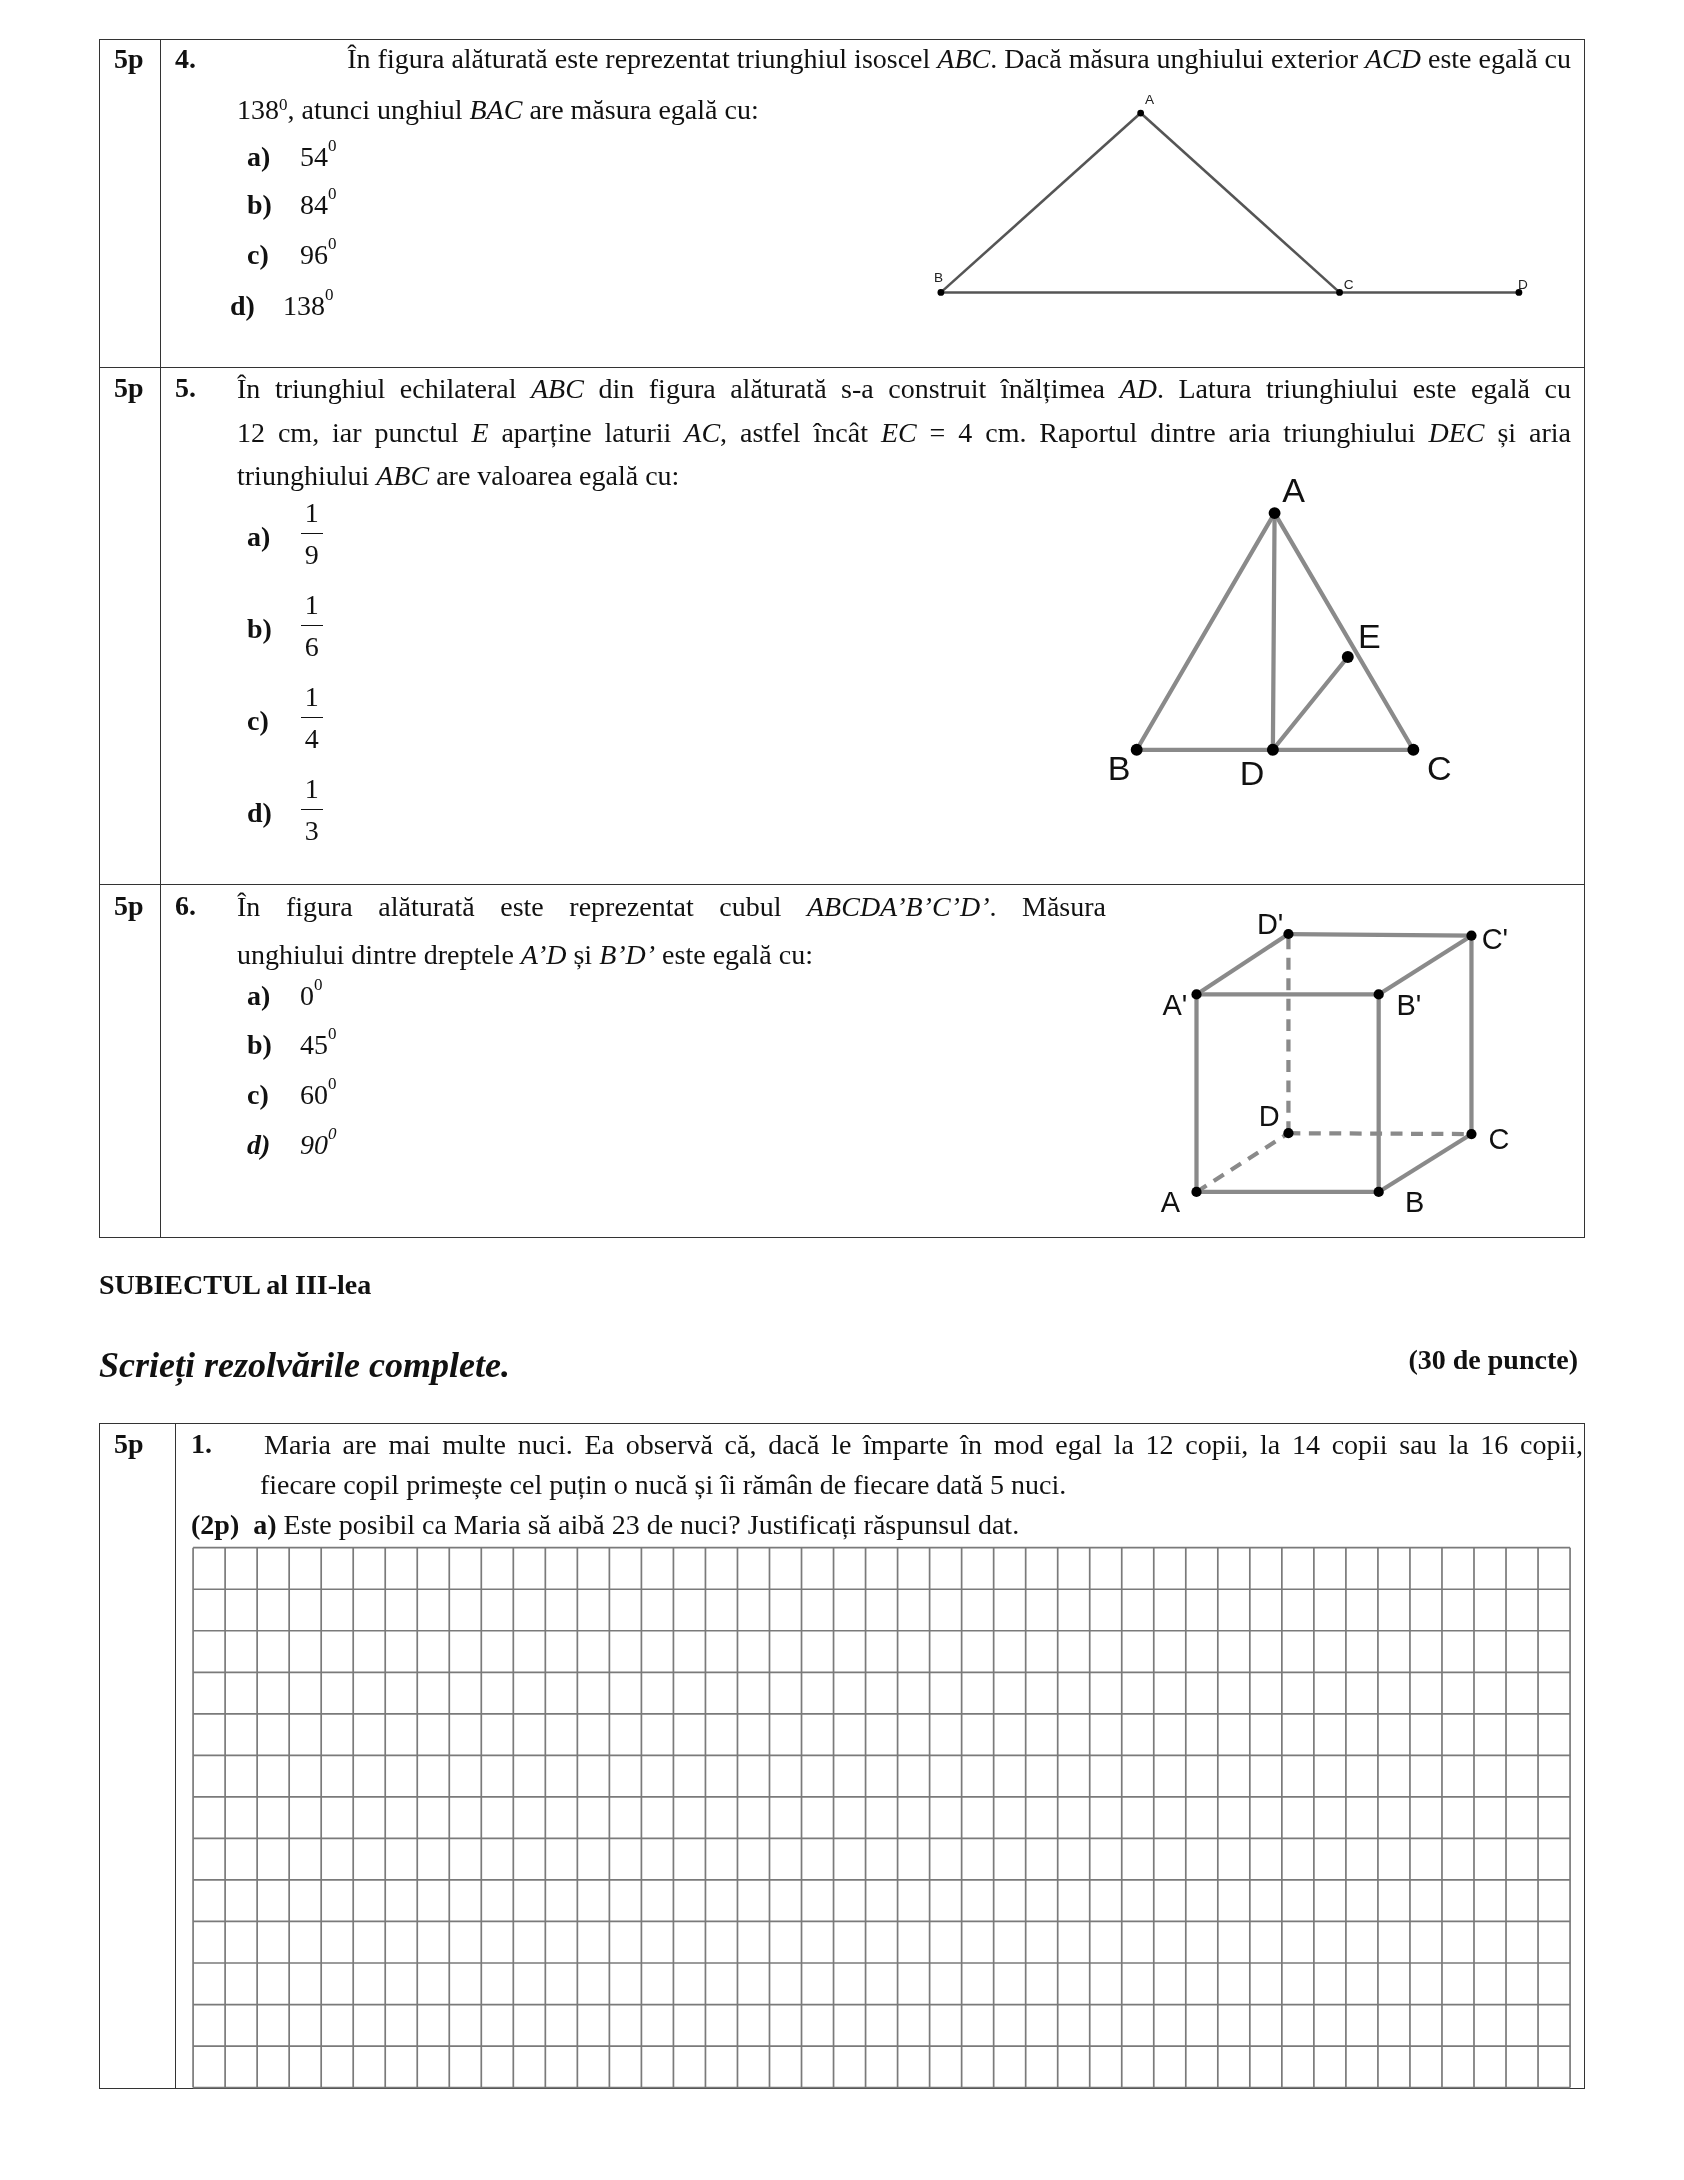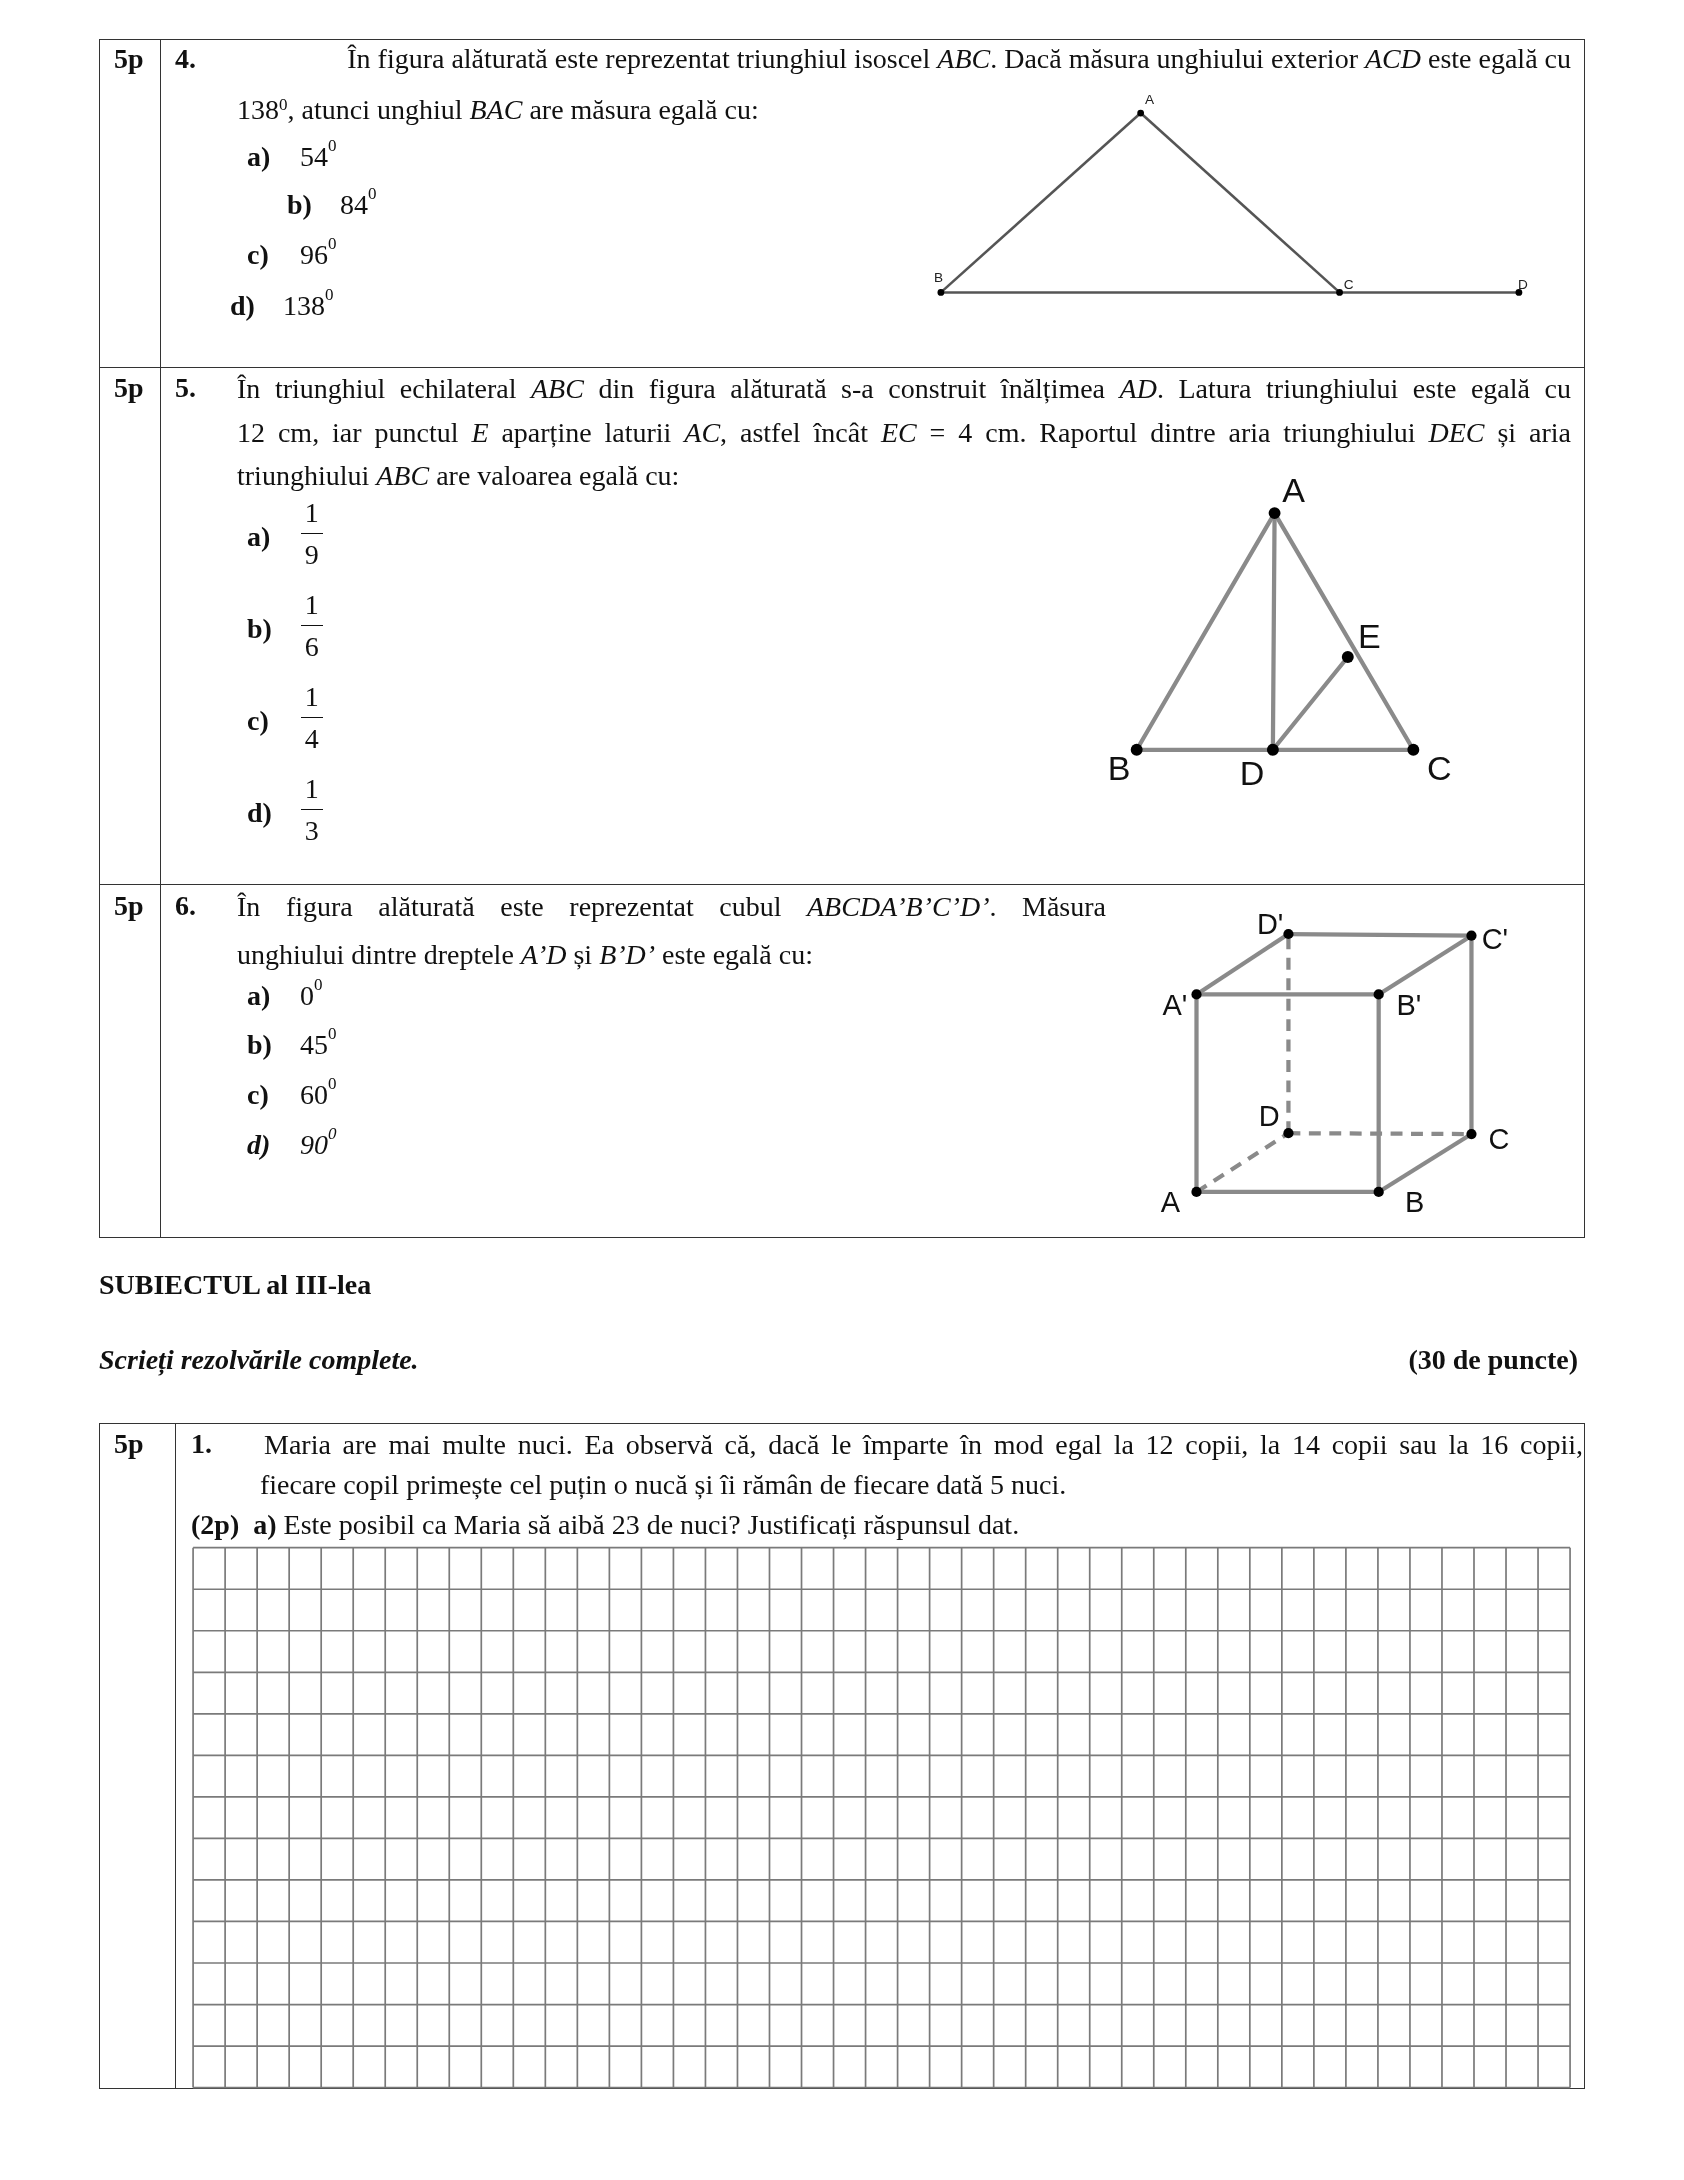--- a/index.html
+++ b/index.html
@@ -16,41 +16,41 @@
   .opt{position:absolute;font-size:28px;white-space:nowrap;}
   .opt .lbl{font-weight:bold;display:inline-block;width:53px;}
   sup{font-size:17px;vertical-align:top;position:relative;top:-5.1px;}
   i{font-style:italic;}
   .frac{position:absolute;font-size:28px;text-align:center;width:25.6px;}
   .frac .n{display:block;line-height:34px;}
   .frac .bar{display:block;border-top:1.7px solid #111;margin:3.4px 1.7px;}
   .frac .d{display:block;line-height:34px;}
   svg text{font-family:"Liberation Sans","DejaVu Sans",sans-serif;}
   .heading{position:absolute;font-weight:bold;font-size:28px;}
-  .instr{position:absolute;font-style:italic;font-weight:bold;font-size:28px;}
+  .instr{position:absolute;font-style:italic;font-weight:bold;font-size:36px;}
   .pointsTotal{position:absolute;font-weight:bold;font-size:28px;text-align:center;}
 </style>
 </head>
 <body>
 
 <div class="box" style="left:99px;top:39px;width:1486px;height:1199px;"></div>
 <div class="vline" style="left:160px;top:39px;height:1199px;"></div>
 <div class="hline" style="left:99px;top:367px;width:1486px;"></div>
 <div class="hline" style="left:99px;top:884px;width:1486px;"></div>
 
 <div class="pts" style="left:114px;top:43px;">5p</div>
 <div class="num" style="left:175px;top:43px;">4.</div>
 <div class="txt" style="left:237px;top:37px;width:1334px;text-align:right;">
   <span>În figura alăturată este reprezentat triunghiul isoscel </span><i>ABC</i><span>. Dacă măsura unghiului exterior </span><i>ACD</i><span> este egală cu</span>
 </div>
 <div class="txt" style="left:237px;top:88px;">
   <span>138</span><sup>0</sup><span>, atunci unghiul </span><i>BAC</i><span> are măsura egală cu:</span>
 </div>
 <div class="opt" style="left:247px;top:141px;"><span class="lbl">a)</span><span>54</span><sup>0</sup></div>
-<div class="opt" style="left:247px;top:189px;margin-left:40px;"><span class="lbl">b)</span><span>84</span><sup>0</sup></div>
+<div class="opt" style="left:247px;top:189px;"><span class="lbl">b)</span><span>84</span><sup>0</sup></div>
 <div class="opt" style="left:247px;top:239px;"><span class="lbl">c)</span><span>96</span><sup>0</sup></div>
 <div class="opt" style="left:230px;top:290px;"><span class="lbl">d)</span><span>138</span><sup>0</sup></div>
 
 <svg class="abs" style="left:903px;top:85px;" width="647" height="221" viewBox="0 0 760 260">
   <g stroke="#555" stroke-width="3" fill="none">
     <line x1="279" y1="33" x2="44" y2="244"></line>
     <line x1="279" y1="33" x2="513" y2="244"></line>
     <line x1="44" y1="244" x2="724" y2="244"></line>
   </g>
   <g fill="#000">

